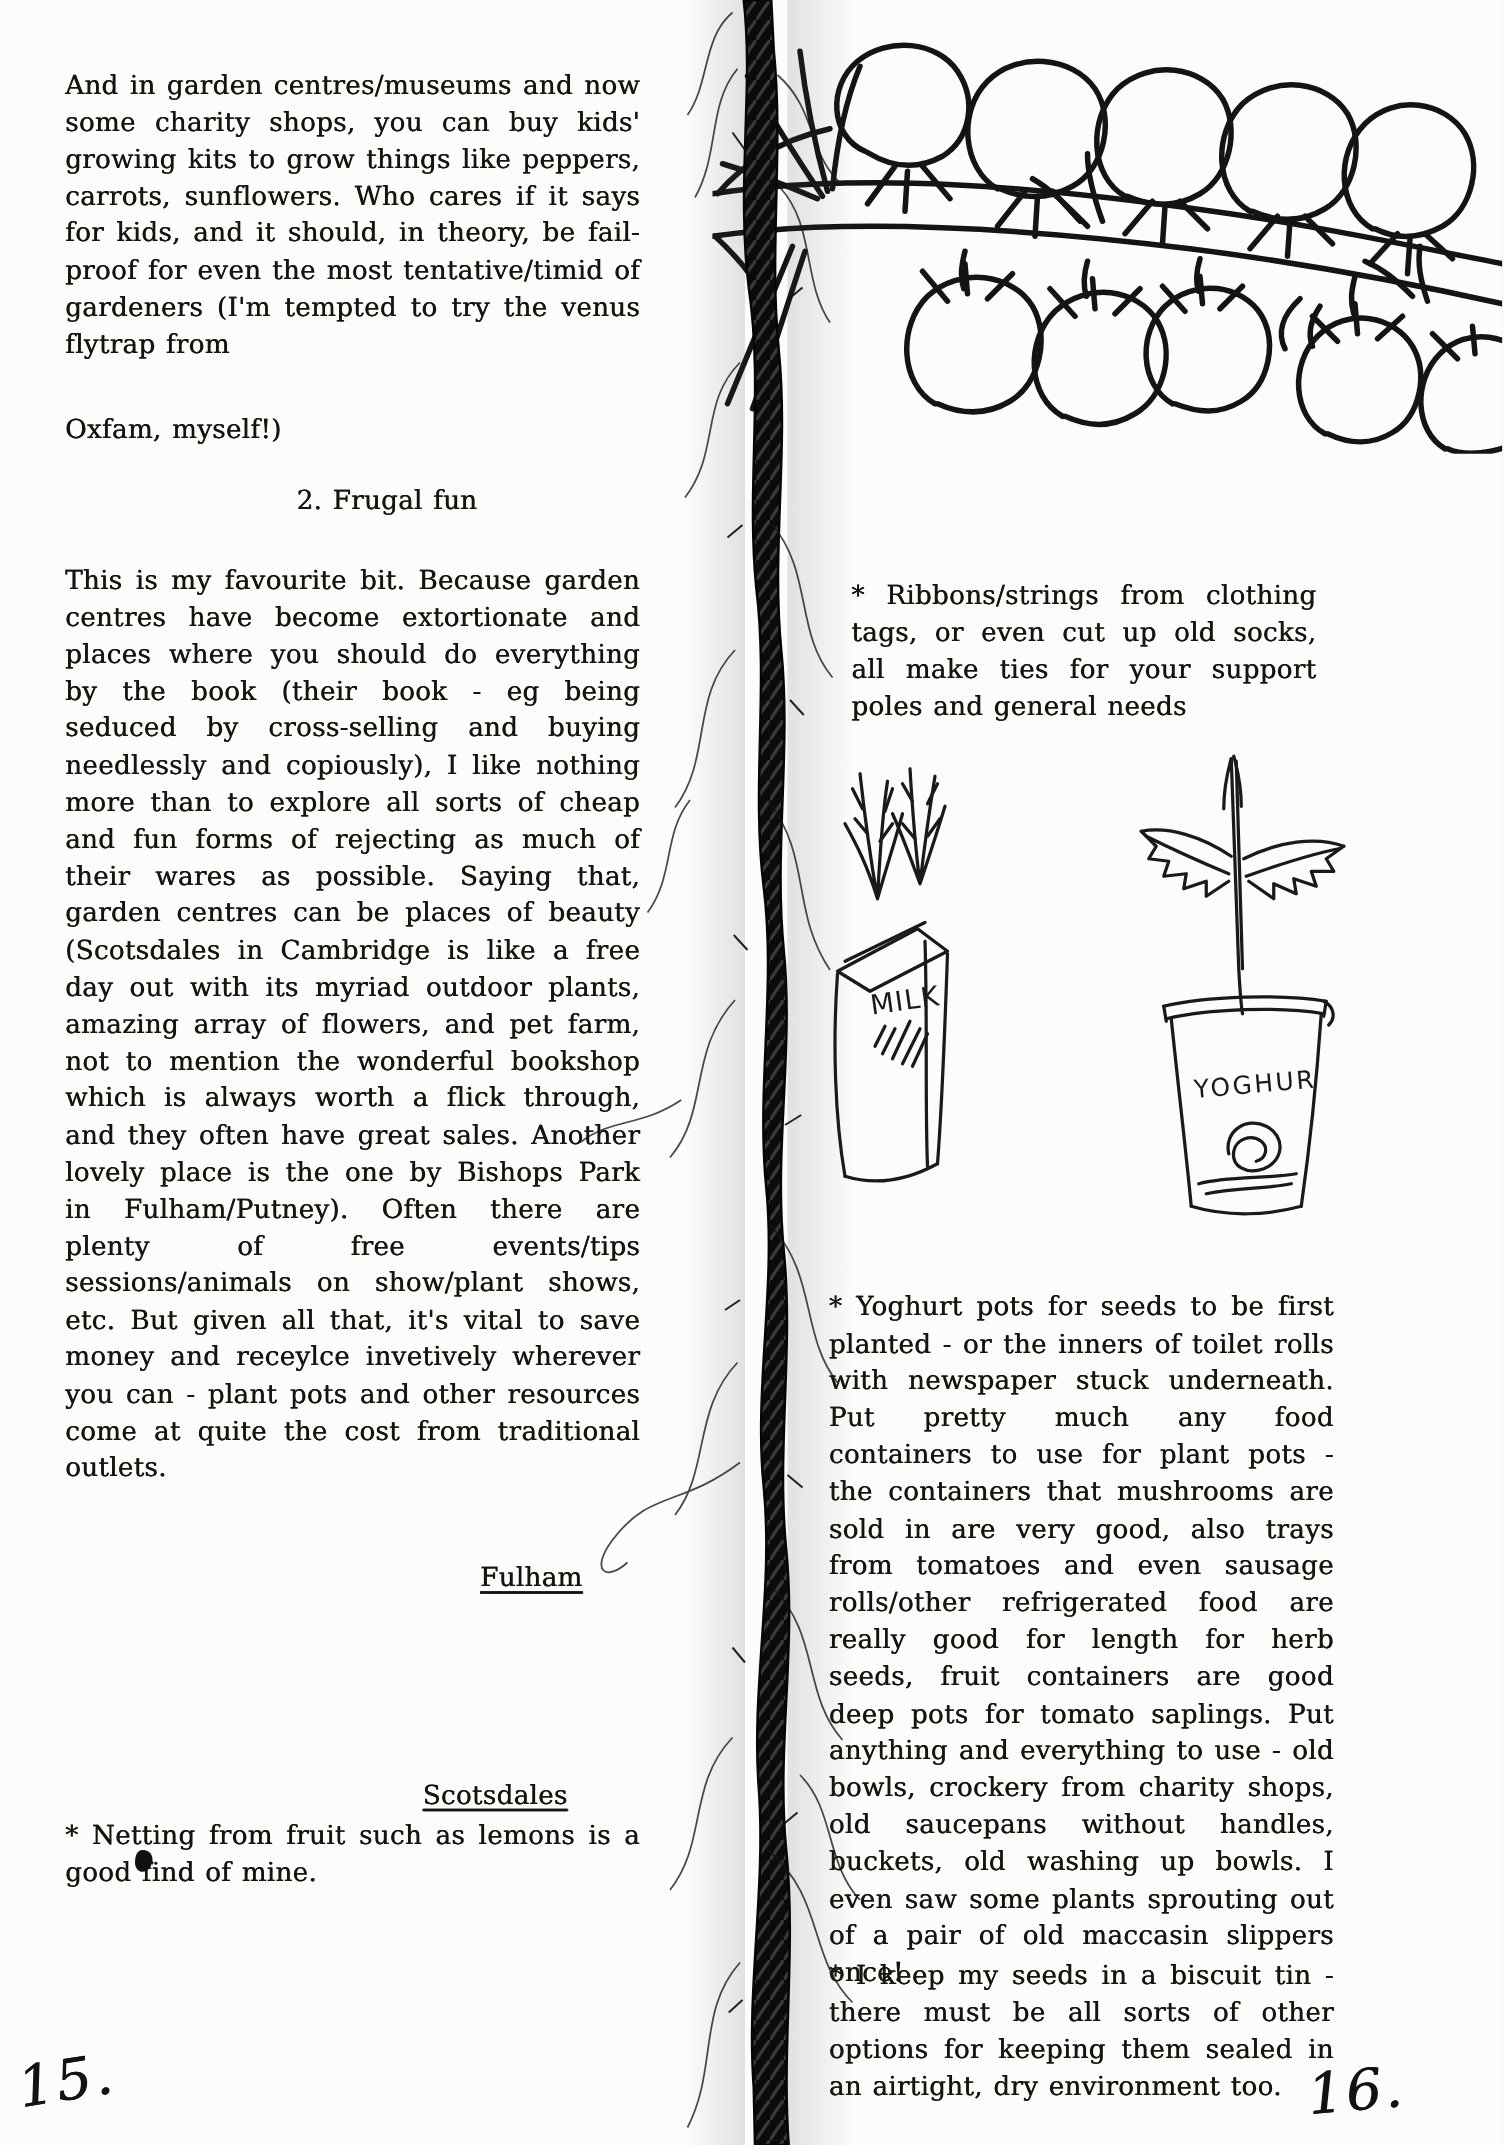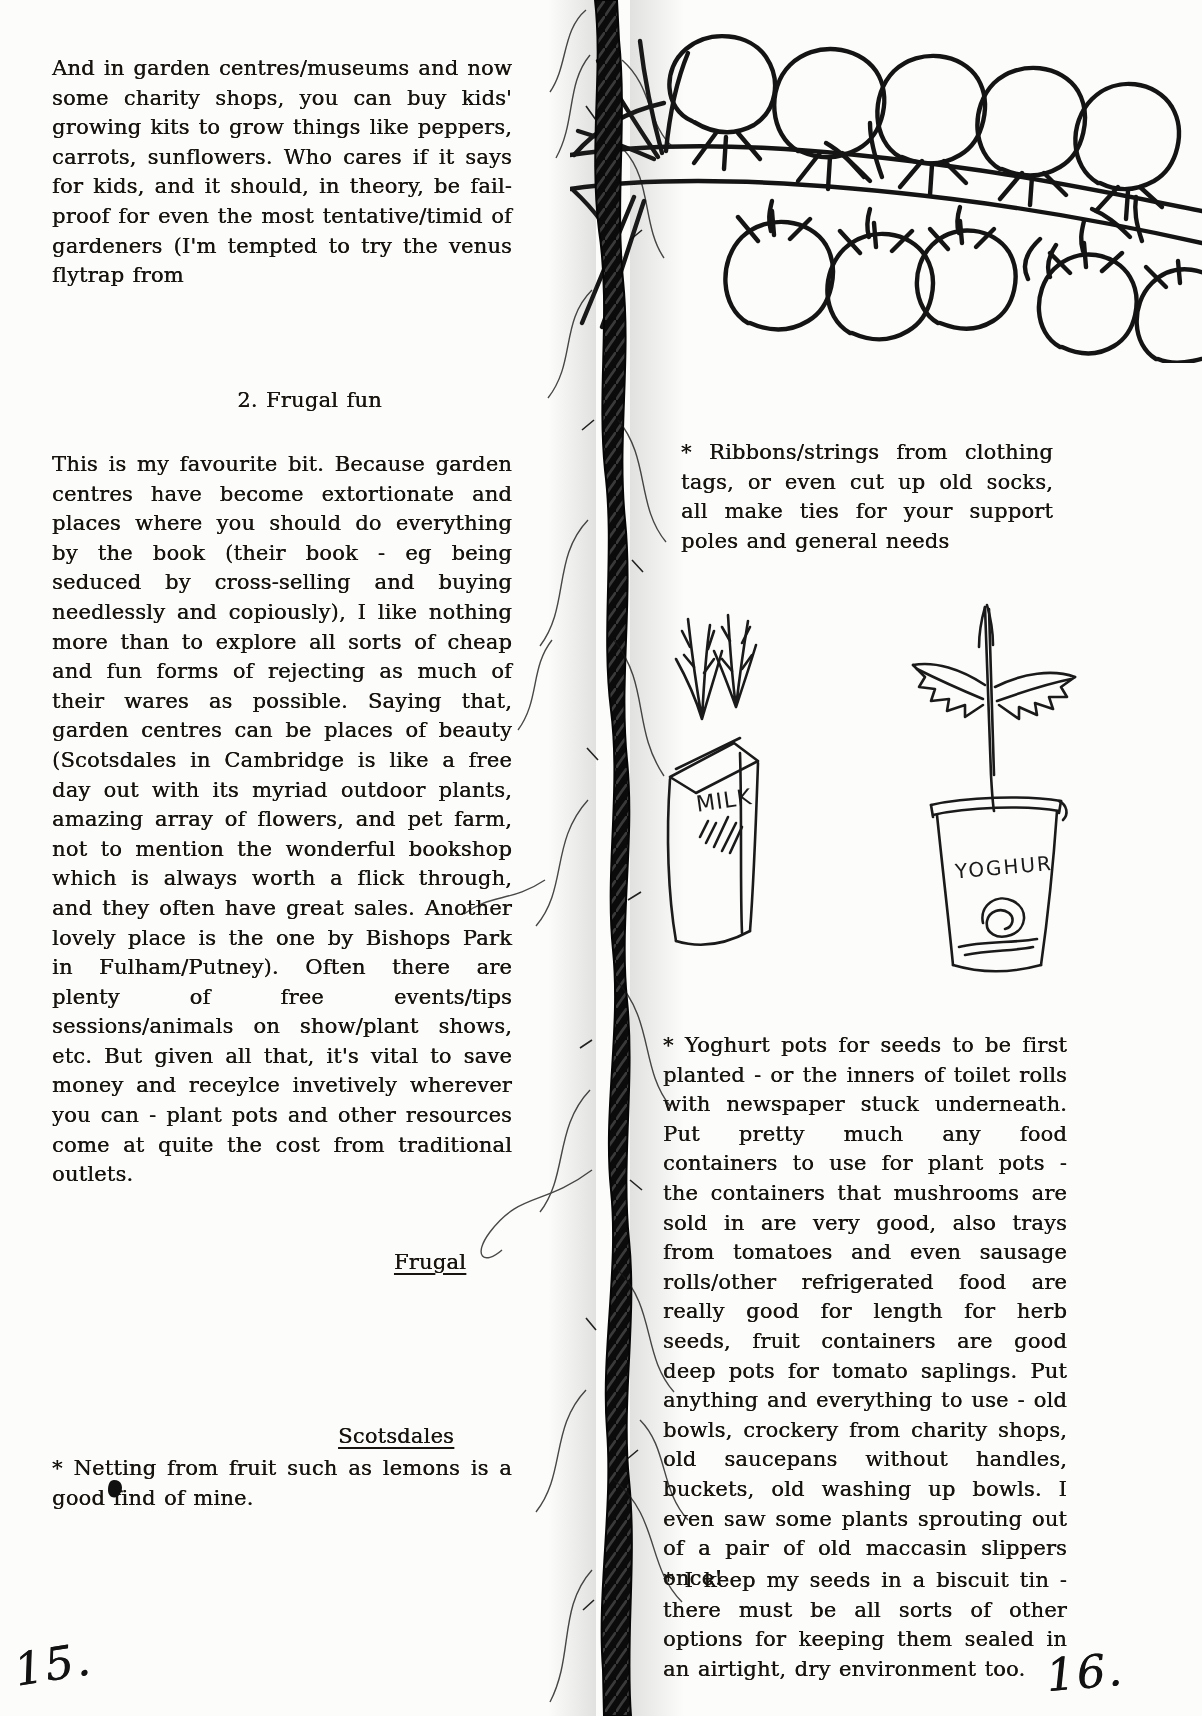--- a/index.html
+++ b/index.html
@@ -27,28 +27,29 @@
   #fibers{position:absolute;left:0;top:0;z-index:6;pointer-events:none;}
   .artlayer{z-index:2;}
   .txt,.pagenum{z-index:3;}
 </style>
 </head>
 <body>
 
 <div id="sheet">
 
   <div class="txt lt" style="top:28px">And in garden centres/museums and now some charity shops, you can buy kids' growing kits to grow things like peppers, carrots, sunflowers. Who cares if it says for kids, and it should, in theory, be fail-proof for even the most tentative/timid of gardeners (I'm tempted to try the venus flytrap from</div>
+  <div class="txt lt" style="top:303px">Oxfam, myself!)</div>
   <div class="txt lt heading-center" style="top:360px">2. Frugal fun</div>
   <div class="txt lt" style="top:424px">This is my favourite bit. Because garden centres have become extortionate and places where you should do everything by the book (their book - eg being seduced by cross-selling and buying needlessly and copiously), I like nothing more than to explore all sorts of cheap and fun forms of rejecting as much of their wares as possible. Saying that, garden centres can be places of beauty (Scotsdales in Cambridge is like a free day out with its myriad outdoor plants, amazing array of flowers, and pet farm, not to mention the wonderful bookshop which is always worth a flick through, and they often have great sales. Another lovely place is the one by Bishops Park in Fulham/Putney). Often there are plenty of free events/tips sessions/animals on show/plant shows, etc. But given all that, it's vital to save money and receylce invetively wherever you can - plant pots and other resources come at quite the cost from traditional outlets.</div>
-  <div class="txt lt heading-right u" style="top:1222px;padding-right:46px;width:414px">Frugal</div>
+  <div class="txt lt heading-right u" style="top:1222px;padding-right:46px;width:414px">Fulham</div>
   <div class="txt lt heading-right u" style="top:1396px;padding-right:58px;width:402px">Scotsdales</div>
   <div class="txt lt" style="top:1428px">* Netting from fruit such as lemons is a good find of mine.</div>
   <div class="pagenum" style="left:14px;top:1638px;transform:rotate(-9deg)">15.</div>
 
-  <div class="txt" style="left:681px;top:412px;width:372px">* Ribbons/strings from clothing tags, or even cut up old socks, all make ties for your support poles and general needs</div>
+  <div class="txt" style="left:681px;top:436px;width:372px">* Ribbons/strings from clothing tags, or even cut up old socks, all make ties for your support poles and general needs</div>
   <div class="txt rt" style="top:1005px">* Yoghurt pots for seeds to be first planted - or the inners of toilet rolls with newspaper stuck underneath. Put pretty much any food containers to use for plant pots - the containers that mushrooms are sold in are very good, also trays from tomatoes and even sausage rolls/other refrigerated food are really good for length for herb seeds, fruit containers are good deep pots for tomato saplings. Put anything and everything to use - old bowls, crockery from charity shops, old saucepans without handles, buckets, old washing up bowls. I even saw some plants sprouting out of a pair of old maccasin slippers once!</div>
   <div class="txt rt" style="top:1540px">* I keep my seeds in a biscuit tin - there must be all sorts of other options for keeping them sealed in an airtight, dry environment too.</div>
   <div class="pagenum" style="left:1046px;top:1646px;transform:rotate(-5deg)">16.</div>
 
   <svg class="art artlayer" style="left:570px;top:5px" width="632" height="358" viewBox="0 0 632 358">
     <g stroke="#141414" stroke-width="4.4" fill="none" stroke-linecap="round" stroke-linejoin="round">
 
       <path d="M0,150 C120,132 260,144 400,164 C480,175 560,192 632,206"></path>
       <path d="M0,184 C112,168 252,178 382,194 C470,205 560,222 632,238"></path>
       <path d="M4,150 C28,122 58,106 94,98"></path>

